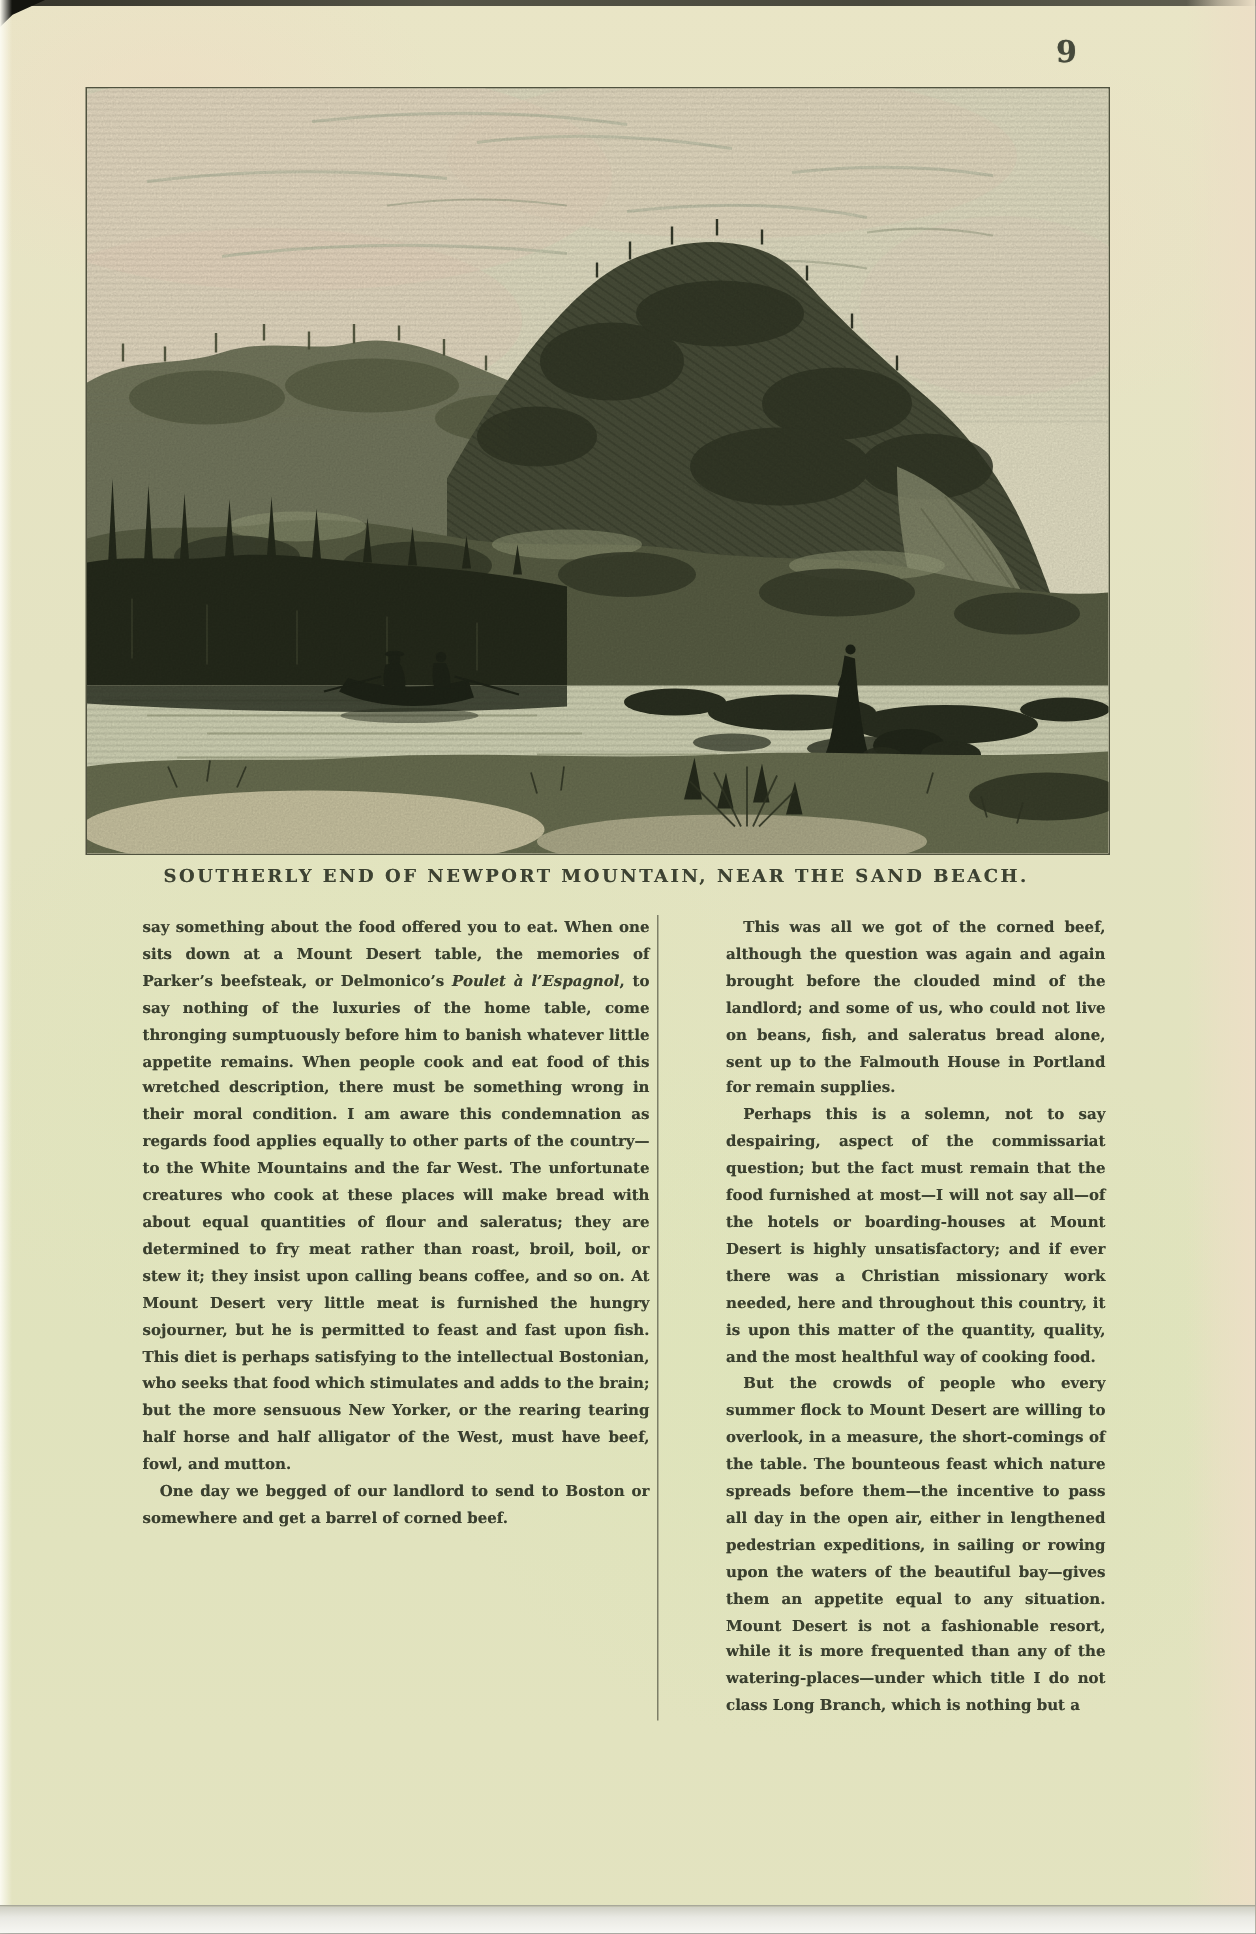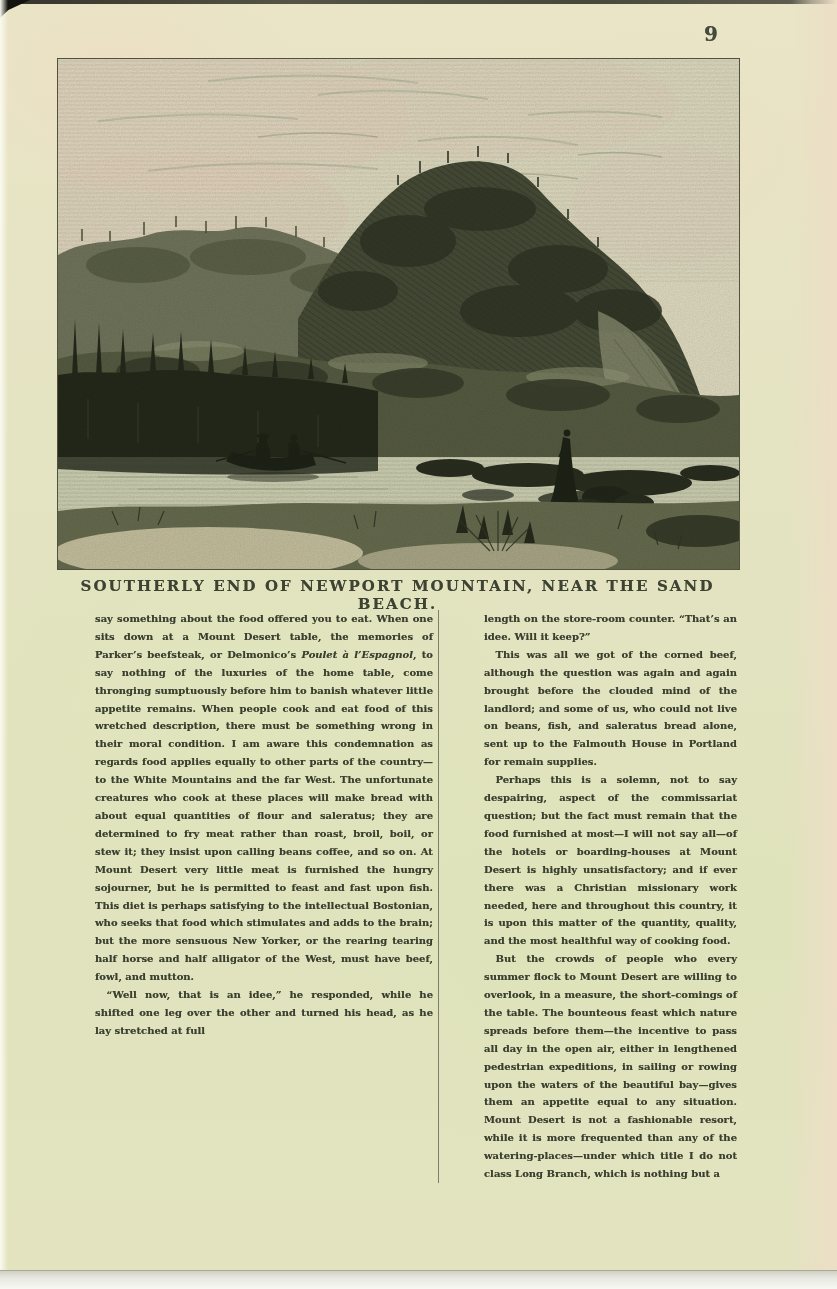--- a/index.html
+++ b/index.html
@@ -26,21 +26,21 @@
   .edge-bottom{position:absolute;left:0;right:0;bottom:0;height:18px;
     border-top:1px solid #a8a89a;
     background:linear-gradient(to bottom,#cfcfc3,#e9e9e3 40%,#f7f7f3);}
   .page-number{position:absolute;top:22px;left:704px;font-size:20px;font-weight:bold;
     color:#464a3c;text-shadow:0 0 .5px rgba(60,64,48,.6);}
   
   .plate{position:absolute;left:57px;top:58px;width:681px;height:510px;margin:0;
     border:1.5px solid #50523f;box-sizing:content-box;background:#eae6ca;}
   .plate svg{display:block;width:100%;height:100%;}
   .caption{position:absolute;left:57px;top:577px;width:681px;text-align:center;
-    font-size:15px;font-weight:bold;letter-spacing:.14em;color:#3d4232;
+    font-size:12px;font-weight:bold;letter-spacing:.14em;color:#3d4232;
     text-shadow:0 0 .4px rgba(50,55,40,.5);}
   
   .text-block{position:absolute;left:55px;top:610px;width:682px;display:flex;align-items:stretch;}
   .col{font-size:10px;line-height:17.9px;font-weight:700;color:#3a3f2f;
     text-align:justify;text-shadow:0 0 .3px rgba(52,58,40,.55);margin-left:40px;}
   .col.left{width:338px;}
   .col.right{flex:1;}
   .divider{width:1px;background:#5c5e4b;margin:0 5px 0 5px;opacity:.75;}
   .para{margin:0;}
   .para.indent{text-indent:1.15em;}
@@ -237,25 +237,24 @@
 
       <rect width="681" height="510" filter="url(#grain)" opacity="0.14"></rect>
     </svg>
   </figure>
 
   <div class="caption">SOUTHERLY END OF NEWPORT MOUNTAIN, NEAR THE SAND BEACH.</div>
 
   <div class="text-block">
     <div class="col left">
         <p class="para"><span>say something about the food offered you to eat.  When one sits down at a Mount Desert table, the memories of Parker’s beefsteak, or Delmonico’s </span><span class="it">Poulet à l’Espagnol</span><span>, to say nothing of the luxuries of the home table, come thronging sumptuously before him to banish whatever little appetite remains.  When people cook and eat food of this wretched description, there must be something wrong in their moral condition.  I am aware this condemnation as regards food applies equally to other parts of the country—to the White Mountains and the far West.  The unfortunate creatures who cook at these places will make bread with about equal quantities of flour and saleratus; they are determined to fry meat rather than roast, broil, boil, or stew it; they insist upon calling beans coffee, and so on.  At Mount Desert very little meat is furnished the hungry sojourner, but he is permitted to feast and fast upon fish. This diet is perhaps satisfying to the intellectual Bostonian, who seeks that food which stimulates and adds to the brain; but the more sensuous New Yorker, or the rearing tearing half horse and half alligator of the West, must have beef, fowl, and mutton.</span></p>
-        <p class="para indent"><span>“Well now, that is an idee,” he responded, while he shifted one leg over the other and turned his head, as he lay stretched at full</span></p>
+        <p class="para indent"><span>One day we begged of our landlord to send to Boston or somewhere and get a barrel of corned beef.</span></p>
       </div>
     <div class="divider"></div>
     <div class="col right">
-        <p class="para"><span>length on the store-room counter.  “That’s an idee.  Will it keep?”</span></p>
         <p class="para indent"><span>This was all we got of the corned beef, although the question was again and again brought before the clouded mind of the landlord; and some of us, who could not live on beans, fish, and saleratus bread alone, sent up to the Falmouth House in Portland for remain supplies.</span></p>
         <p class="para indent"><span>Perhaps this is a solemn, not to say despairing, aspect of the commissariat question; but the fact must remain that the food furnished at most—I will not say all—of the hotels or boarding-houses at Mount Desert is highly unsatisfactory; and if ever there was a Christian missionary work needed, here and throughout this country, it is upon this matter of the quantity, quality, and the most healthful way of cooking food.</span></p>
         <p class="para indent"><span>But the crowds of people who every summer flock to Mount Desert are willing to overlook, in a measure, the short-comings of the table.  The bounteous feast which nature spreads before them—the incentive to pass all day in the open air, either in lengthened pedestrian expeditions, in sailing or rowing upon the waters of the beautiful bay—gives them an appetite equal to any situation. Mount Desert is not a fashionable resort, while it is more frequented than any of the watering-places—under which title I do not class Long Branch, which is nothing but a</span></p>
       </div>
   </div>
 
   <div class="edge-top"></div>
   <div class="corner-blob"></div>
   <div class="edge-left"></div>
   <div class="edge-right"></div>

